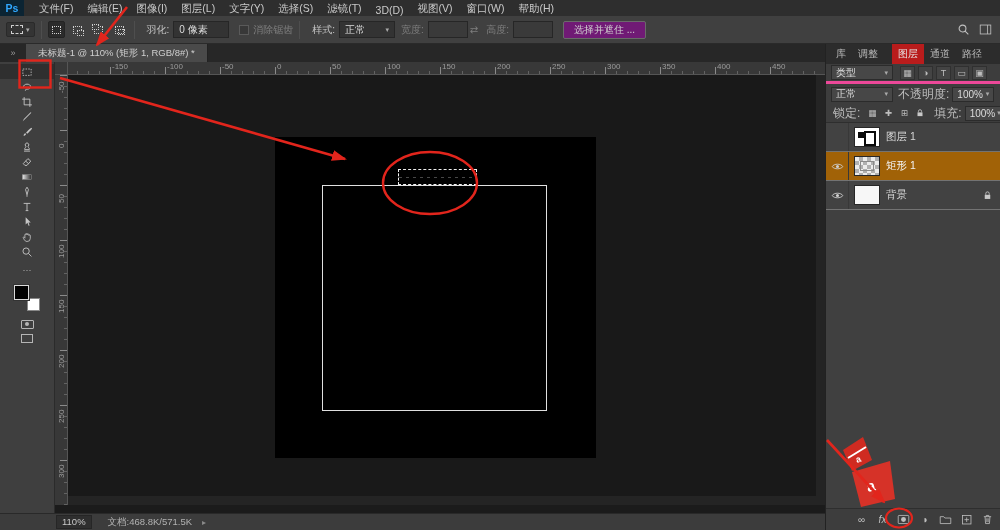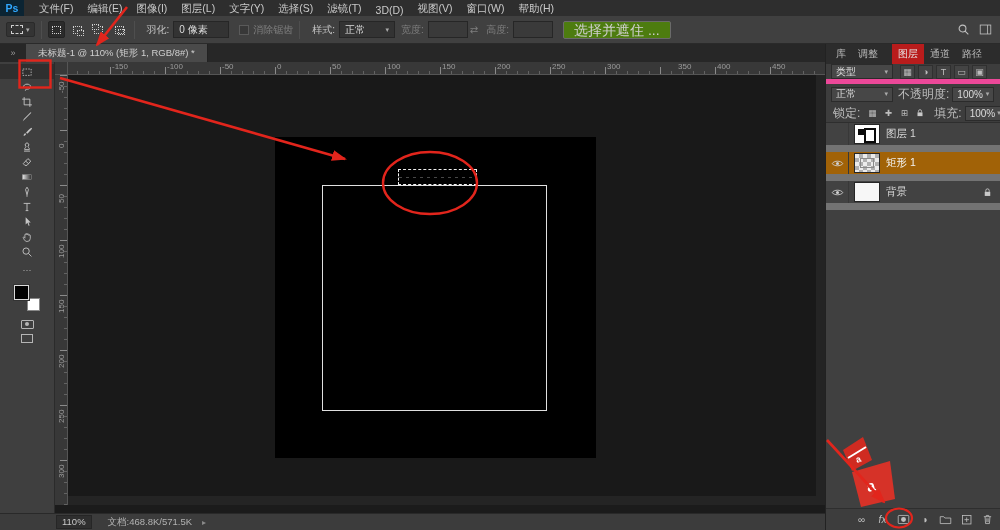--- a/index.html
+++ b/index.html
@@ -28,21 +28,21 @@
   .smb3::after{content:"";position:absolute;left:2px;top:2px;width:5px;height:4px;border:1px dotted #cfcfcf}
   .olabel{color:#c4c4c4;margin:0 4px 0 6px;white-space:nowrap}
   .dim{color:#7e7e7e}
   .field{height:17px;background:#333;border:1px solid #262626;display:inline-flex;align-items:center;padding:0 5px;color:#ddd;gap:4px}
   .field.dimf{color:#777;background:#3a3a3a}
   .w56{width:56px}.w44{width:40px}
   .caret{margin-left:auto;font-size:7px;color:#aaa}
   .chk{display:inline-flex;align-items:center;gap:4px;margin-left:10px}
   .chk .box{width:10px;height:10px;border:1px solid #5a5a5a;background:#383838;display:inline-block}
   .swap{margin:0 2px;font-size:10px}
-  .obtn{margin-left:10px;background:#4d7c0f;border:1px solid #6a6a6a;border-radius:2px;color:#d0d0d0;font-size:14px;padding:0 10px;height:18px;font-family:inherit}
+  .obtn{margin-left:10px;background:#701a75;border:1px solid #6a6a6a;border-radius:2px;color:#d0d0d0;font-size:10px;padding:0 10px;height:18px;font-family:inherit}
   .spacer{flex:1}
   .obicon{width:18px;height:18px;display:inline-flex;align-items:center;justify-content:center;margin-left:4px;color:#c0c0c0}
   .obicon svg{width:13px;height:13px}
 
   
   .tabbar{position:absolute;left:0;top:44px;width:825px;height:18px;background:#272727;display:flex;z-index:5}
   .collapse{width:26px;text-align:center;line-height:18px;color:#9a9a9a;font-size:9px}
   .doc-tab{height:18px;background:#4a4a4a;color:#cfcfcf;font-size:9.5px;line-height:18px;padding:0 12px;border-right:1px solid #222;white-space:nowrap}
 
   
@@ -84,32 +84,32 @@
   .zoomfield{background:#2f2f2f;border:1px solid #262626;padding:0 5px;height:14px;line-height:12px;color:#c9c9c9}
   .docinfo{margin-left:16px;color:#b2b2b2}
   .scaret{margin-left:10px;color:#8a8a8a;font-size:8px}
 
   
   .rpanel{position:absolute;left:825px;top:44px;width:175px;height:486px;background:#3d3d3d;border-left:1px solid #222;z-index:6;font-size:10px}
   .ptabs{height:20px;background:#2c2c2c;display:flex;align-items:flex-end;padding-left:4px}
   .ptab{padding:3px 6px;color:#b9b9b9;white-space:nowrap}
   .ptab.active{background:#b91c1c;color:#e6e6e6}
   .prow{height:20px;display:flex;align-items:center;padding:0 5px;gap:3px}
-  .filterrow{border-bottom:5px solid #ec4899}
+  .filterrow{border-bottom:3px solid #ec4899}
   .lockrow{height:18px}
   .pfield{height:15px;background:#474747;border:1px solid #2b2b2b;display:inline-flex;align-items:center;padding:0 4px;color:#ddd;gap:2px}
   .pw62{width:62px}.pw42{width:42px}
   .plabel{color:#bdbdbd;font-size:12px;margin-left:2px;white-space:nowrap}
   .ficons{display:flex;gap:3px;margin-left:4px}
   .fic{width:15px;height:14px;display:flex;align-items:center;justify-content:center;color:#bdbdbd;font-size:9px;border:1px solid #303030;background:#444}
   .lockicons{display:flex;gap:2px;margin:0 2px}
   .lic{width:14px;height:13px;display:flex;align-items:center;justify-content:center;color:#bdbdbd;font-size:8.5px}
   .lic svg{width:10px;height:10px}
   .llist{position:absolute;left:0;top:78px;width:175px;height:386px;background:#404040;border-top:1px solid #2e2e2e;overflow:hidden}
-  .layer-row{height:29px;display:flex;align-items:center;border-bottom:7px solid #737373;background:#424242}
+  .layer-row{height:29px;display:flex;align-items:center;border-bottom:1px solid #737373;background:#424242}
   .layer-row.selected{background:#a16207}
   .cell-eye{width:23px;height:100%;display:flex;align-items:center;justify-content:center;border-right:1px solid #383838;flex:none}
   .eye{width:13px;height:9px}
   .thumb{width:26px;height:20px;border:1px solid #262626;margin:0 6px 0 5px;position:relative;flex:none;background:#fff}
   .thumb-shapes::before{content:"";position:absolute;left:3px;top:4px;width:6px;height:6px;background:#0a0a0a}
   .thumb-shapes::after{content:"";position:absolute;right:3px;top:3px;width:8px;height:11px;border:2px solid #0a0a0a}
   .thumb-checker{background:conic-gradient(#b0b0b0 0 25%,#ececec 0 50%,#b0b0b0 0 75%,#ececec 0) 0 0/8px 8px}
   .inner-outline{position:absolute;left:5px;top:4px;right:5px;bottom:4px;border:1px solid #8a8a8a}
   .thumb-black{background:#060606}
   .thumb-white{background:#f7f7f7}
@@ -311,21 +311,21 @@
       <span class="rlabel" style="left: 44px;">-150</span>
       <span class="rlabel" style="left: 99px;">-100</span>
       <span class="rlabel" style="left: 154px;">-50</span>
       <span class="rlabel" style="left: 209px;">0</span>
       <span class="rlabel" style="left: 264px;">50</span>
       <span class="rlabel" style="left: 319px;">100</span>
       <span class="rlabel" style="left: 374px;">150</span>
       <span class="rlabel" style="left: 429px;">200</span>
       <span class="rlabel" style="left: 484px;">250</span>
       <span class="rlabel" style="left: 539px;">300</span>
-      <span class="rlabel" style="left: 594px; margin-left: 16px;">350</span>
+      <span class="rlabel" style="left: 594px;">350</span>
       <span class="rlabel" style="left: 649px;">400</span>
       <span class="rlabel" style="left: 704px;">450</span>
     </div>
   <div class="ruler-v">
       <span class="vlabel" style="top: 18px;">-50</span>
       <span class="vlabel" style="top: 73px;">0</span>
       <span class="vlabel" style="top: 128px;">50</span>
       <span class="vlabel" style="top: 183px;">100</span>
       <span class="vlabel" style="top: 238px;">150</span>
       <span class="vlabel" style="top: 293px;">200</span>

